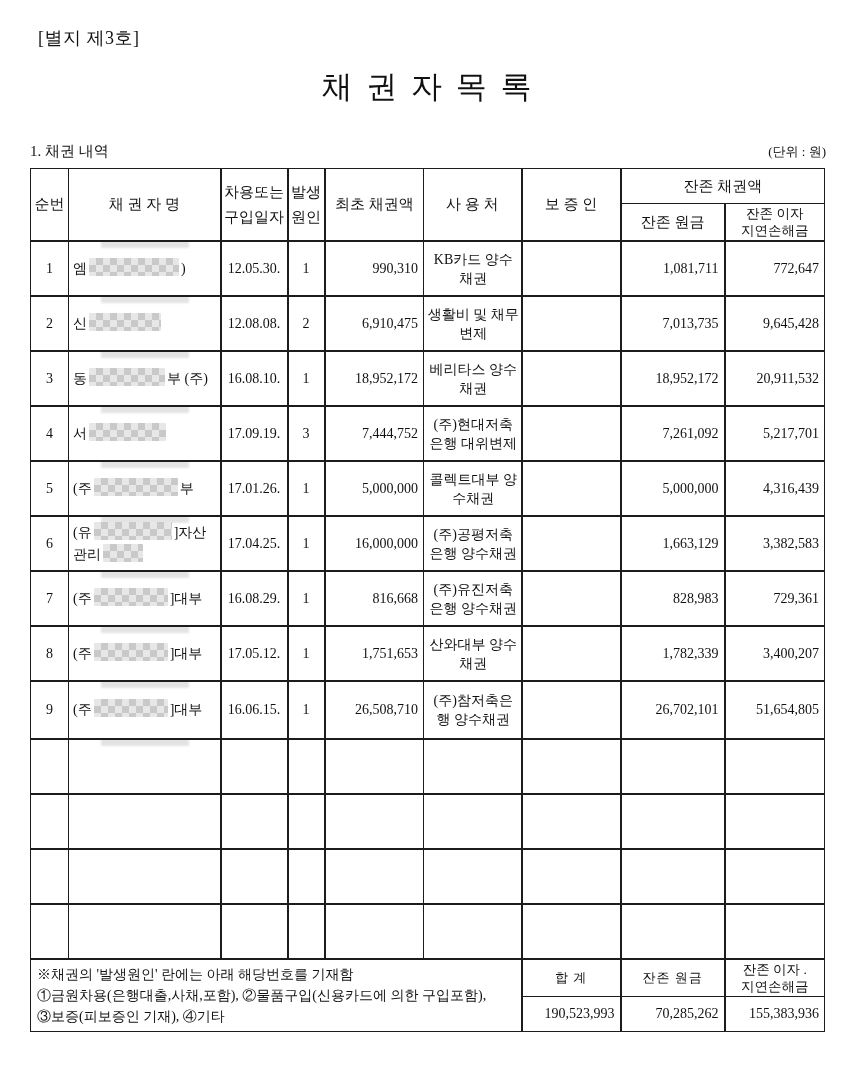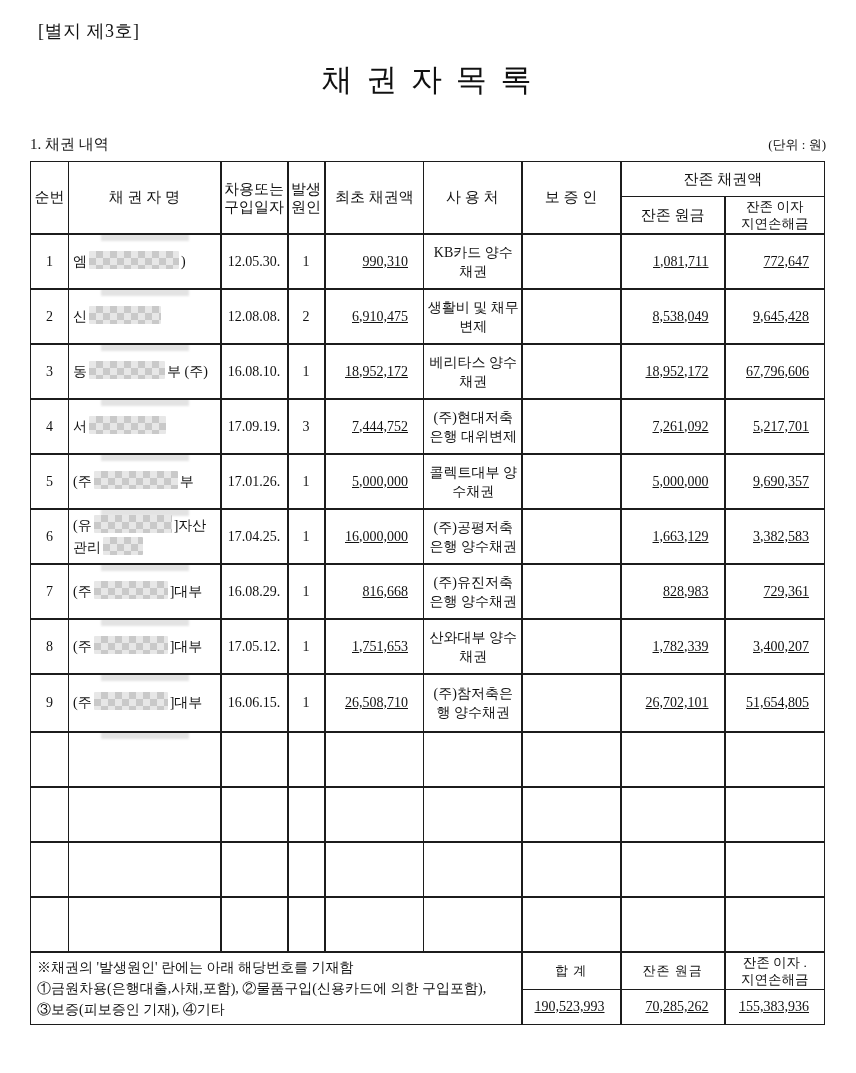--- a/index.html
+++ b/index.html
@@ -6,21 +6,21 @@
   body{
     width:856px;height:1073px;
     background:#ffffff;
     font-family:"Liberation Serif","DejaVu Serif",serif;
     color:#111;
     overflow:hidden;
   }
   .page{position:relative;width:856px;height:1073px;}
 
   .form-label{
-    margin:19px 0 0 38px;
+    margin:26px 0 0 38px;
     font-size:18px;
     letter-spacing:0.5px;
   }
   .doc-title{
     text-align:center;
     margin-top:16px;
     font-size:31px;
     font-weight:normal;
     letter-spacing:3px;
   }
@@ -54,25 +54,25 @@
   tbody td{border-top-width:2px;border-bottom-width:2px;}
   tfoot tr.f1 td{border-top-width:2px;}
 
   thead tr{height:35px;}
   tbody tr{height:55px;}
   tbody tr.tall{height:58px;}
   tfoot tr.f1{height:36px;}
   tfoot tr.f2{height:35px;}
 
   thead th{font-size:15px;text-align:center;}
-  .pre{white-space:pre-line;line-height:18px;}
+  .pre{white-space:pre-line;line-height:25px;}
   .small{font-size:13.5px;line-height:17px;}
 
   .c{text-align:center;}
-  .num{text-align:right;padding-right:15px;text-decoration:underline;}
+  .num{text-align:right;padding-right:5px;}
   td.name{
     position:relative;
     text-align:left;
     padding:2px 2px 2px 4px;
     word-break:break-all;
     line-height:22px;
   }
   td.usage{
     text-align:center;
     padding:2px 1px 2px 3px;
@@ -169,33 +169,33 @@
           <td class="num bl2">772,647</td>
         </tr>
         <tr>
           <td class="c">2</td>
           <td class="name"><span class="bleed"></span><span>신</span><span class="redact" style="width: 72px;"></span></td>
           <td class="c bl2">12.08.08.</td>
           <td class="c bl2">2</td>
           <td class="num bl2">6,910,475</td>
           <td class="usage">생활비 및 채무 변제</td>
           <td class="c bl2"></td>
-          <td class="num bl2">8,538,049</td>
+          <td class="num bl2">7,013,735</td>
           <td class="num bl2">9,645,428</td>
         </tr>
         <tr>
           <td class="c">3</td>
           <td class="name"><span class="bleed"></span><span>동</span><span class="redact" style="width: 76px;"></span><span>부 (주)</span></td>
           <td class="c bl2">16.08.10.</td>
           <td class="c bl2">1</td>
           <td class="num bl2">18,952,172</td>
           <td class="usage">베리타스 양수채권</td>
           <td class="c bl2"></td>
           <td class="num bl2">18,952,172</td>
-          <td class="num bl2">67,796,606</td>
+          <td class="num bl2">20,911,532</td>
         </tr>
         <tr>
           <td class="c">4</td>
           <td class="name"><span class="bleed"></span><span>서</span><span class="redact" style="width: 77px;"></span></td>
           <td class="c bl2">17.09.19.</td>
           <td class="c bl2">3</td>
           <td class="num bl2">7,444,752</td>
           <td class="usage">(주)현대저축은행 대위변제</td>
           <td class="c bl2"></td>
           <td class="num bl2">7,261,092</td>
@@ -203,21 +203,21 @@
         </tr>
         <tr>
           <td class="c">5</td>
           <td class="name"><span class="bleed"></span><span>(주</span><span class="redact" style="width: 84px;"></span><span>부</span></td>
           <td class="c bl2">17.01.26.</td>
           <td class="c bl2">1</td>
           <td class="num bl2">5,000,000</td>
           <td class="usage">콜렉트대부 양수채권</td>
           <td class="c bl2"></td>
           <td class="num bl2">5,000,000</td>
-          <td class="num bl2">9,690,357</td>
+          <td class="num bl2">4,316,439</td>
         </tr>
         <tr>
           <td class="c">6</td>
           <td class="name"><span class="bleed"></span><span>(유</span><span class="redact" style="width: 78px;"></span><span>]자산관리</span><span class="redact" style="width: 40px;"></span></td>
           <td class="c bl2">17.04.25.</td>
           <td class="c bl2">1</td>
           <td class="num bl2">16,000,000</td>
           <td class="usage">(주)공평저축은행 양수채권</td>
           <td class="c bl2"></td>
           <td class="num bl2">1,663,129</td>

